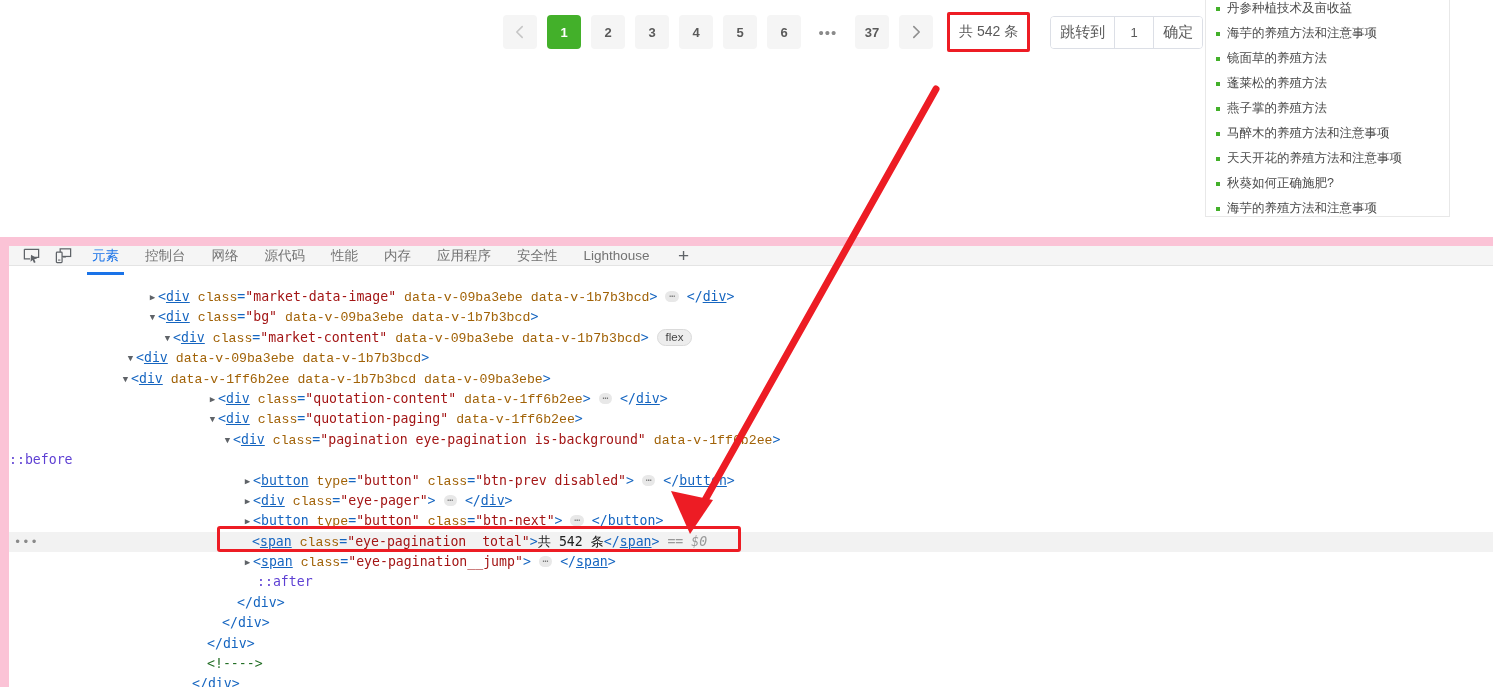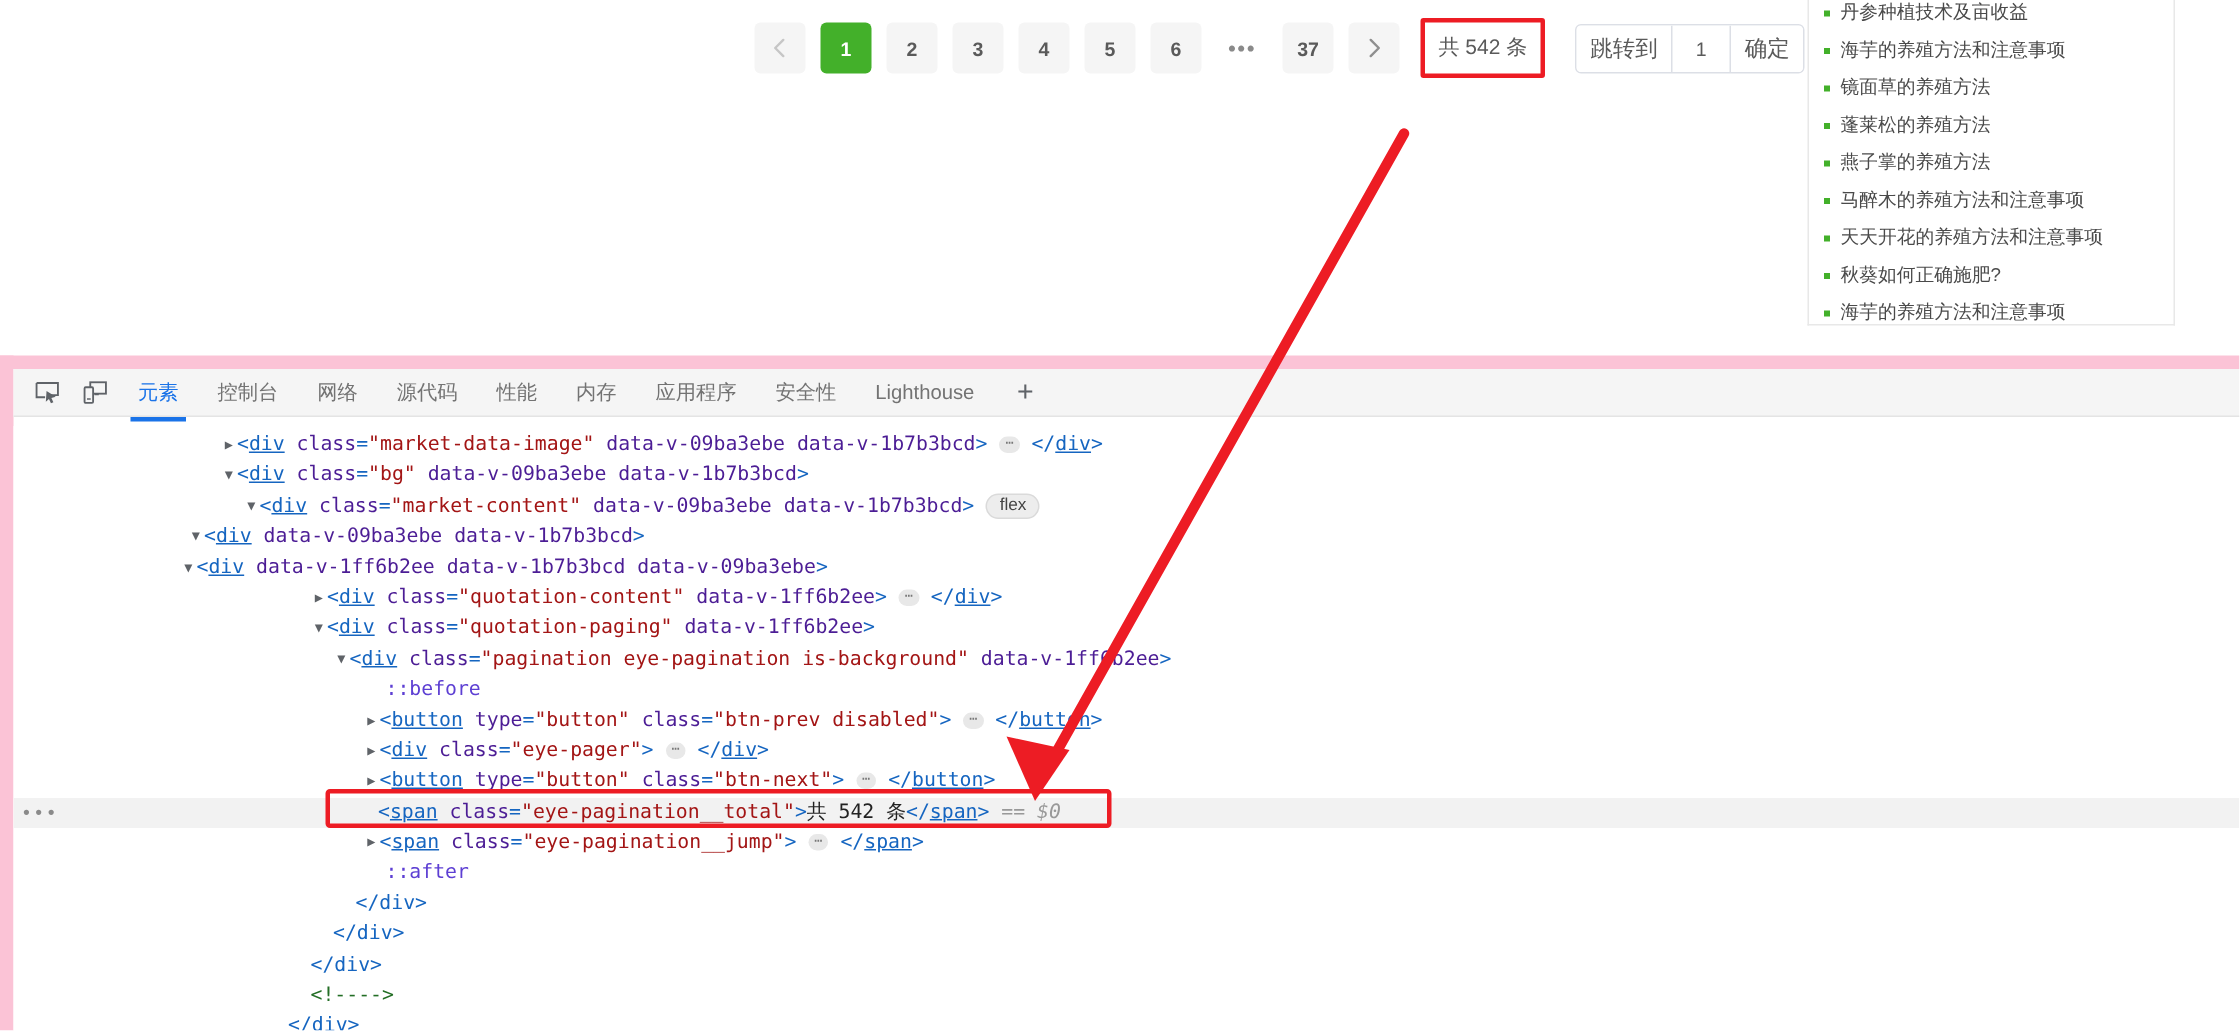--- a/index.html
+++ b/index.html
@@ -83,21 +83,21 @@
 
   
   #devtools {
     position:absolute; left:0; top:237px; width:1493px; height:450px;
     background:#ffffff;
   }
   #dt-pinkbar { position:absolute; left:0; top:0; width:1493px; height:9px; background:#fbc3d6; }
   #dt-pinkleft { position:absolute; left:0; top:0; width:9px; height:450px; background:#fbc3d6; }
 
   #dt-tabbar {
-    position:absolute; left:9px; top:9px; right:0; height:32px;
+    position:absolute; left:9px; top:9px; right:0; height:20px;
     background:#f5f5f5; border-bottom:1px solid #e4e4e4;
     display:flex; align-items:center; padding-left:6px;
   }
   .dt-icobtn {
     width:32px; height:30px; display:flex; align-items:center; justify-content:center;
     cursor:pointer; color:#5f6368;
   }
   .dt-tab {
     height:38px; display:flex; align-items:center; padding:0 13px;
     font-size:13.5px; color:#737373; cursor:pointer; position:relative;
@@ -127,21 +127,21 @@
     position:absolute; left:5px; top:0; height:20.4px;
     display:flex; align-items:center; color:#8a8a8a; font-size:12px; letter-spacing:1px;
   }
   .code { display:inline-block; }
   .tw {
     display:inline-block; width:11px; text-align:center; color:#5f6368; font-size:9px;
     vertical-align:1px; cursor:pointer;
   }
   .punc  { color:#1565c0; }
   .tag   { color:#1565c0;text-decoration:underline; }
-  .attr  { color:#4c1d95; }
+  .attr  { color:#a16207;font-family:Liberation Mono, monospace; }
   .val   { color:#a31515; }
   .txt   { color:#222222; }
   .pseudo{ color:#5d3fd3; }
   .comment{ color:#236e25; }
   .dollar{ color:#999999; font-style:italic; }
   .eq    { color:#999999; }
   .ell {
     display:inline-block; background:#e8e8e8; border-radius:7px;
     color:#777; font-size:9px; line-height:11px; padding:0 4px;
     vertical-align:2px; cursor:pointer;
@@ -273,21 +273,21 @@
     </div>
 
     <div class="row" style="padding-left:198px">
       <span class="tw">▼</span><span class="code"><span class="punc">&lt;</span><span class="tag">div</span> <span class="attr">class</span><span class="punc">=</span><span class="val">"quotation-paging"</span> <span class="attr">data-v-1ff6b2ee</span><span class="punc">&gt;</span></span>
     </div>
 
     <div class="row" style="padding-left:213px">
       <span class="tw">▼</span><span class="code"><span class="punc">&lt;</span><span class="tag">div</span> <span class="attr">class</span><span class="punc">=</span><span class="val">"pagination eye-pagination is-background"</span> <span class="attr">data-v-1ff6b2ee</span><span class="punc">&gt;</span></span>
     </div>
 
-    <div class="row" style="padding-left:248px">
+    <div class="row" style="">
       <span class="code"><span class="pseudo">::before</span></span>
     </div>
 
     <div class="row" style="padding-left:233px">
       <span class="tw">▶</span><span class="code"><span class="punc">&lt;</span><span class="tag">button</span> <span class="attr">type</span><span class="punc">=</span><span class="val">"button"</span> <span class="attr">class</span><span class="punc">=</span><span class="val">"btn-prev disabled"</span><span class="punc">&gt;</span> <span class="ell">⋯</span> <span class="punc">&lt;/</span><span class="tag">button</span><span class="punc">&gt;</span></span>
     </div>
 
     <div class="row" style="padding-left:233px">
       <span class="tw">▶</span><span class="code"><span class="punc">&lt;</span><span class="tag">div</span> <span class="attr">class</span><span class="punc">=</span><span class="val">"eye-pager"</span><span class="punc">&gt;</span> <span class="ell">⋯</span> <span class="punc">&lt;/</span><span class="tag">div</span><span class="punc">&gt;</span></span>
     </div>

